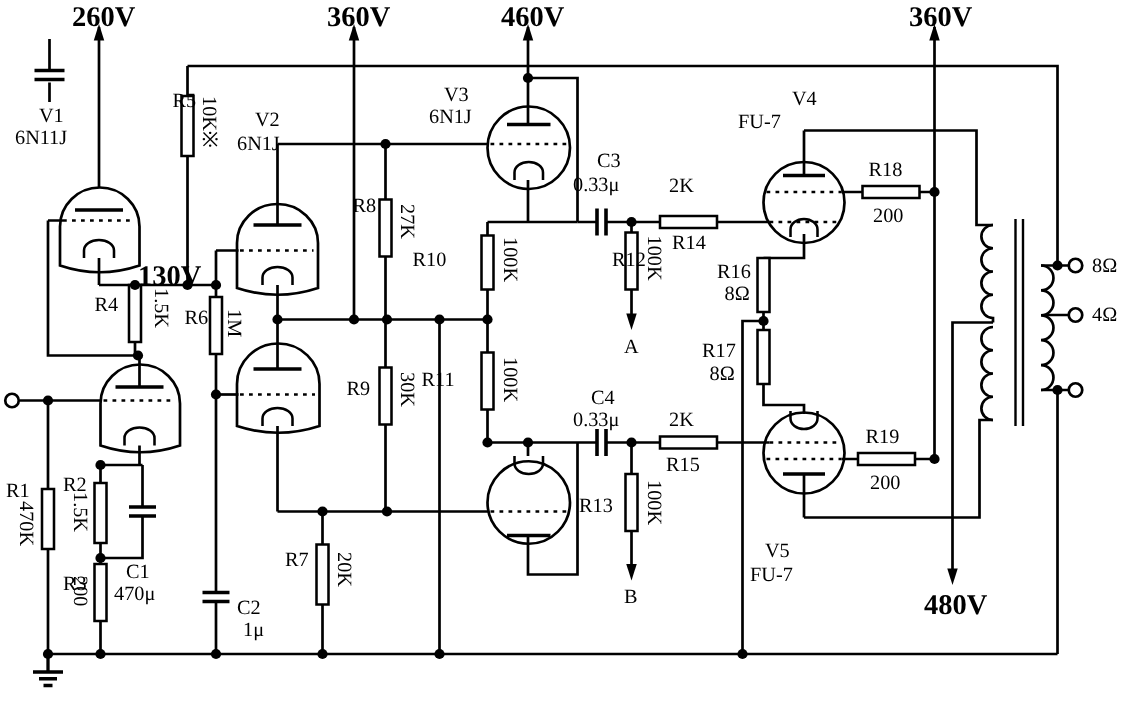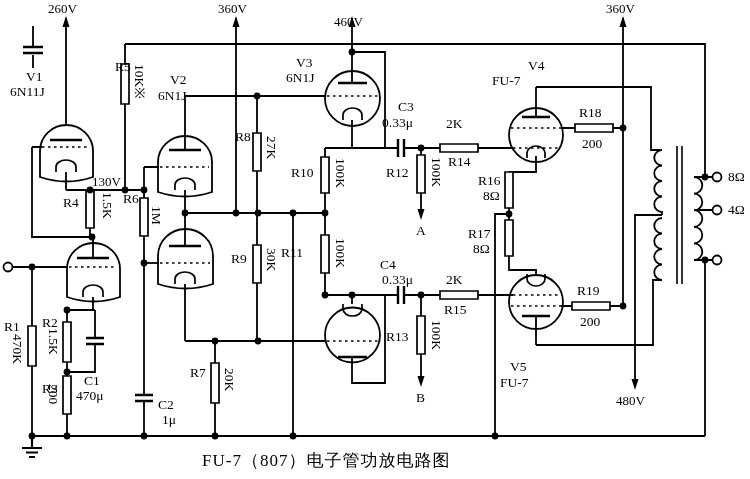--- a/index.html
+++ b/index.html
@@ -1,21 +1,21 @@
 <!DOCTYPE html>
 <html><head>
 <meta charset="utf-8">
 <style>
   html,body{margin:0;padding:0;background:#fff;}
   #stage{position:relative;width:750px;height:479px;background:#fff;overflow:hidden;
          font-family:"Liberation Serif","DejaVu Serif",serif;}
   #schematic-svg{position:absolute;left:0;top:0;}
   .lbl{position:absolute;font:13.5px "Liberation Serif","DejaVu Serif",serif;color:#000;
        white-space:nowrap;line-height:1;}
-  .volt{font-size:13px;}
+  .volt{font-size:19px;font-weight:bold;}
   .rot{transform:rotate(90deg);transform-origin:0 0;}
   .title{font-size:17px;letter-spacing:1px;}
   svg path,svg line,svg circle,svg rect{vector-effect:non-scaling-stroke;}
 </style>
 </head>
 <body>
 
 <div id="stage">
 
   <svg id="schematic-svg" width="750" height="479" viewBox="0 0 750 479">
@@ -207,21 +207,21 @@
         <polygon points="619.5,27 626.5,27 623,16"></polygon>
         <polygon points="631.5,379 638.5,379 635,390"></polygon>
         <polygon points="417.5,209 424.5,209 421,220"></polygon>
         <polygon points="417.5,376 424.5,376 421,387"></polygon>
       </g>
     </g>
   </svg>
 
   <div class="lbl volt" style="left:48px;top:2px">260V</div>
   <div class="lbl volt" style="left:218px;top:2px">360V</div>
-  <div class="lbl volt" style="left:334px;top:15px">460V</div>
+  <div class="lbl volt" style="left:334px;top:2px">460V</div>
   <div class="lbl volt" style="left:606px;top:2px">360V</div>
   <div class="lbl volt" style="left:92px;top:175px">130V</div>
   <div class="lbl volt" style="left:616px;top:394px">480V</div>
 
   <div class="lbl" style="left:26px;top:70px">V1</div>
   <div class="lbl" style="left:10px;top:85px">6N11J</div>
   <div class="lbl" style="left:170px;top:73px">V2</div>
   <div class="lbl" style="left:158px;top:89px">6N1J</div>
   <div class="lbl" style="left:296px;top:56px">V3</div>
   <div class="lbl" style="left:286px;top:71px">6N1J</div>
@@ -233,33 +233,33 @@
   <div class="lbl" style="left:4px;top:320px">R1</div>
   <div class="lbl rot" style="left:24px;top:334px">470K</div>
   <div class="lbl" style="left:42px;top:316px">R2</div>
   <div class="lbl rot" style="left:60px;top:328px">1.5K</div>
   <div class="lbl" style="left:42px;top:382px">R3</div>
   <div class="lbl rot" style="left:60px;top:384px">200</div>
   <div class="lbl" style="left:63px;top:196px">R4</div>
   <div class="lbl rot" style="left:114px;top:192px">1.5K</div>
   <div class="lbl" style="left:115px;top:60px">R5</div>
   <div class="lbl rot" style="left:146px;top:64px">10K※</div>
-  <div class="lbl" style="left:123px;top:192px">R6</div>
+  <div class="lbl" style="left:123px;top:205px">R6</div>
   <div class="lbl rot" style="left:163px;top:206px">1M</div>
   <div class="lbl" style="left:190px;top:366px">R7</div>
   <div class="lbl rot" style="left:236px;top:368px">20K</div>
   <div class="lbl" style="left:235px;top:130px">R8</div>
   <div class="lbl rot" style="left:278px;top:136px">27K</div>
   <div class="lbl" style="left:231px;top:252px">R9</div>
   <div class="lbl rot" style="left:278px;top:248px">30K</div>
-  <div class="lbl" style="left:291px;top:166px">R10</div>
+  <div class="lbl" style="left:275px;top:166px">R10</div>
   <div class="lbl rot" style="left:347px;top:158px">100K</div>
   <div class="lbl" style="left:281px;top:246px">R11</div>
   <div class="lbl rot" style="left:347px;top:238px">100K</div>
-  <div class="lbl" style="left:386px;top:166px">R12</div>
+  <div class="lbl" style="left:408px;top:166px">R12</div>
   <div class="lbl rot" style="left:443px;top:157px">100K</div>
   <div class="lbl" style="left:386px;top:330px">R13</div>
   <div class="lbl rot" style="left:443px;top:320px">100K</div>
   <div class="lbl" style="left:446px;top:117px">2K</div>
   <div class="lbl" style="left:448px;top:155px">R14</div>
   <div class="lbl" style="left:446px;top:273px">2K</div>
   <div class="lbl" style="left:444px;top:303px">R15</div>
   <div class="lbl" style="left:478px;top:174px">R16</div>
   <div class="lbl" style="left:483px;top:189px">8Ω</div>
   <div class="lbl" style="left:468px;top:227px">R17</div>
@@ -268,23 +268,22 @@
   <div class="lbl" style="left:582px;top:137px">200</div>
   <div class="lbl" style="left:577px;top:284px">R19</div>
   <div class="lbl" style="left:580px;top:315px">200</div>
 
   <div class="lbl" style="left:84px;top:374px">C1</div>
   <div class="lbl" style="left:76px;top:389px">470μ</div>
   <div class="lbl" style="left:158px;top:398px">C2</div>
   <div class="lbl" style="left:162px;top:413px">1μ</div>
   <div class="lbl" style="left:398px;top:100px">C3</div>
   <div class="lbl" style="left:382px;top:116px">0.33μ</div>
-  <div class="lbl" style="left:380px;top:258px">C4</div>
+  <div class="lbl" style="left:394px;top:258px">C4</div>
   <div class="lbl" style="left:382px;top:273px">0.33μ</div>
 
   <div class="lbl" style="left:728px;top:170px">8Ω</div>
   <div class="lbl" style="left:728px;top:203px">4Ω</div>
 
   <div class="lbl" style="left:416px;top:224px">A</div>
   <div class="lbl" style="left:416px;top:391px">B</div>
 
-  <div class="lbl title" style="left:202px;top:452px">FU-7（807）电子管功放电路图</div>
 </div>
 
 </body></html>

